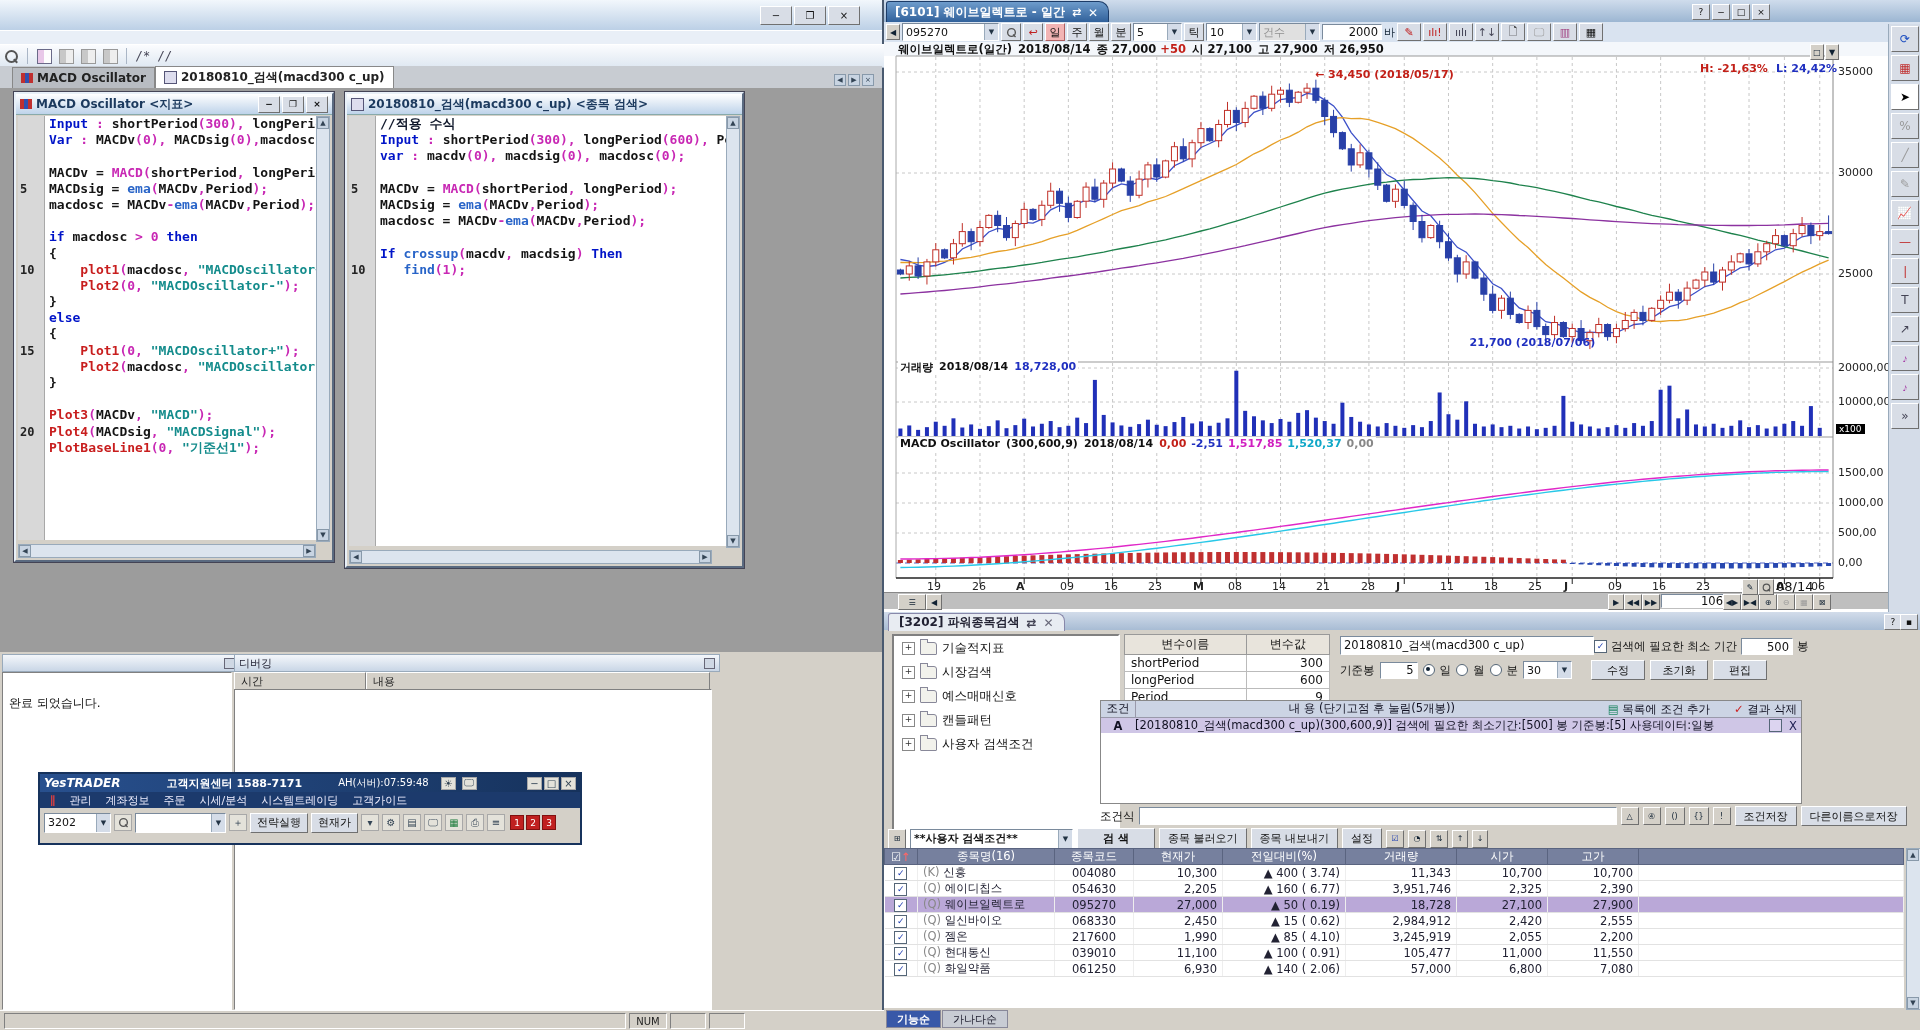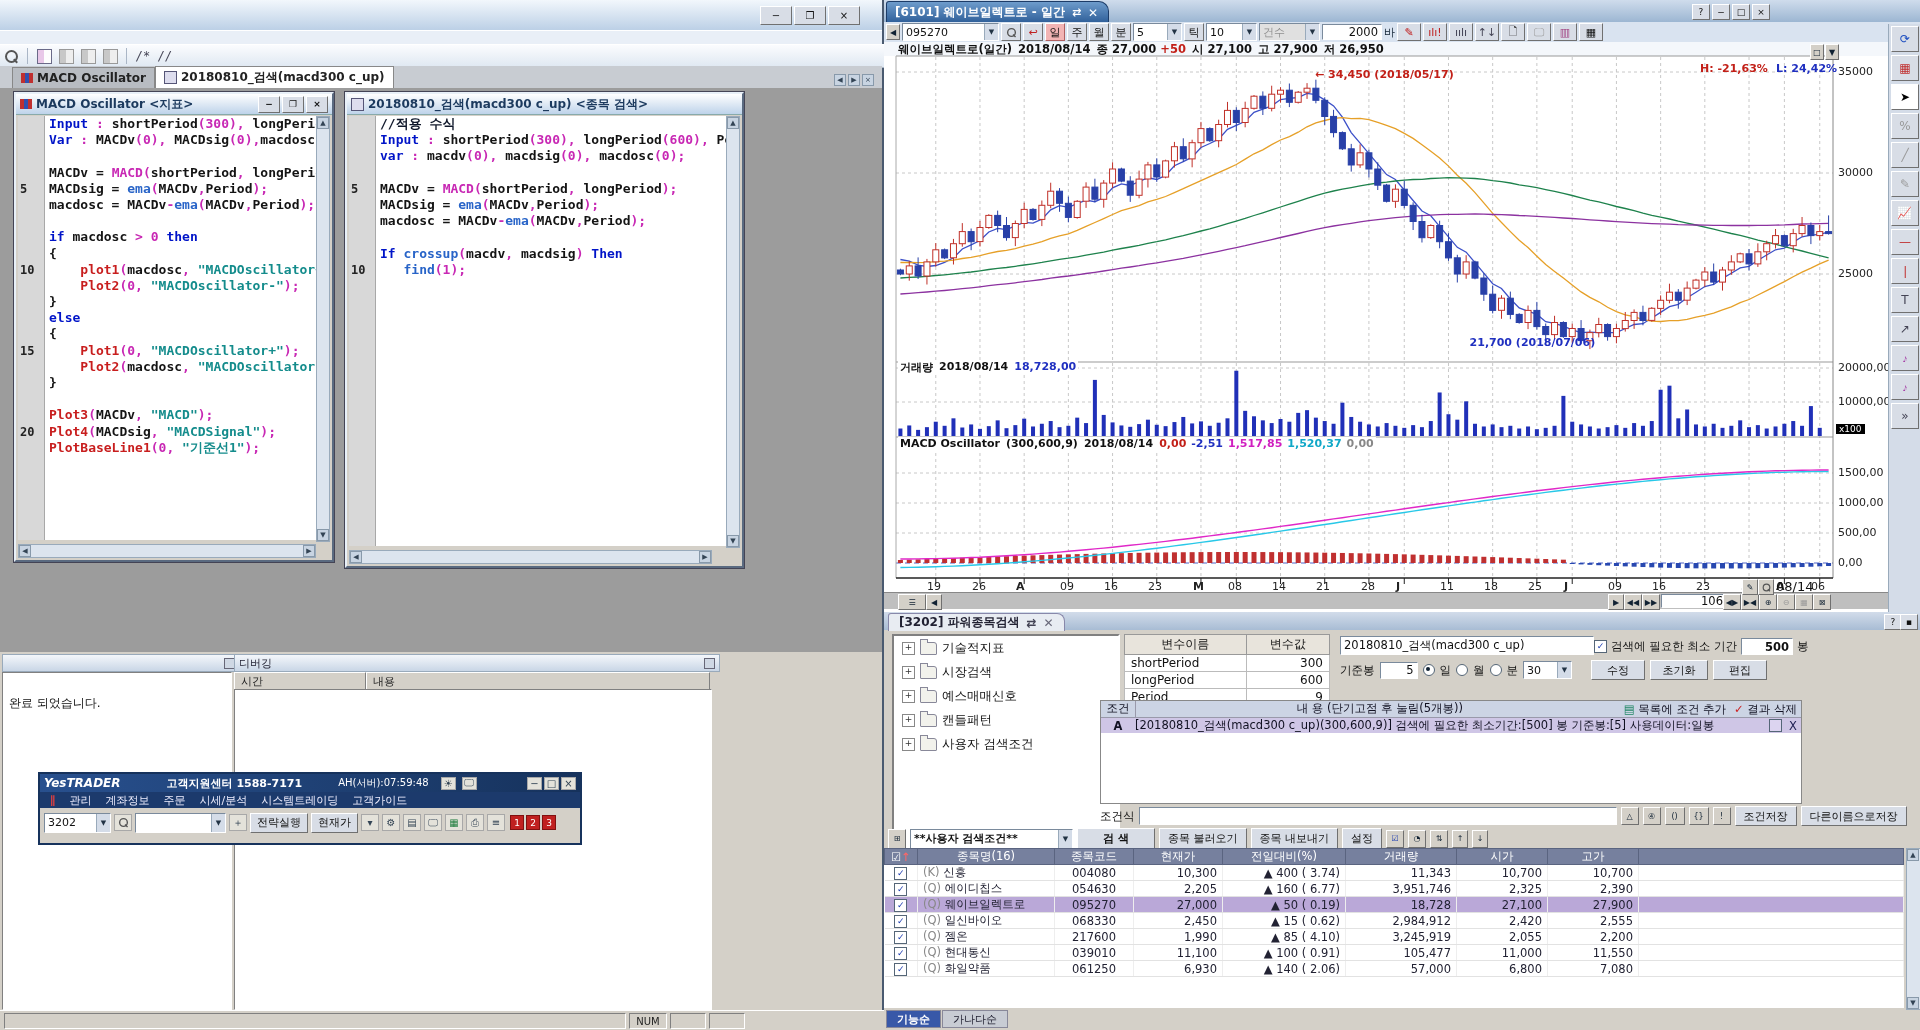--- a/index.html
+++ b/index.html
@@ -1072,21 +1072,21 @@
           <td style="width:108px;">Period</td>
           <td class="num" style="width:70px;">9</td>
         </tr>
       </tbody>
     </table>
 
   <div class="abs field" style="left:456px;top:24px;width:246px;height:17px;">20180810_검색(macd300 c_up)</div>
   <div class="abs" style="left:710px;top:26px;display:flex;align-items:center;gap:4px;font-size:11.5px;color:#111;">
     <span class="chk">✓</span>
     <span>검색에 필요한 최소 기간</span>
-    <span class="field" style="width:44px;height:15px;justify-content:flex-end;font-weight:bold;">500</span>
+    <span class="field" style="width:44px;height:15px;justify-content:flex-end;">500</span>
     <span>봉</span>
   </div>
   <div class="abs" style="left:456px;top:48px;display:flex;align-items:center;gap:5px;font-size:11.5px;color:#111;">
     <span>기준봉</span>
     <span class="field" style="width:30px;height:15px;justify-content:flex-end;">5</span>
     <span class="radio on"></span>
       <span>일</span>
     <span class="radio"></span>
       <span>월</span>
     <span class="radio"></span>
@@ -1097,21 +1097,21 @@
       </span>
     <span class="btn3d" style="width:52px;height:18px;margin-left:14px;">수정</span>
     <span class="btn3d" style="width:56px;height:18px;">초기화</span>
     <span class="btn3d" style="width:52px;height:18px;">편집</span>
   </div>
 
   <div class="abs" style="left:216px;top:88px;width:700px;height:102px;background:#fff;border:1px solid #888;">
     <div style="display:flex;background:#ccd4e4;border-bottom:1px solid #99a;height:16px;font-size:11.5px;color:#112;">
       <div style="width:34px;border-right:1px solid #99a;text-align:center;">조건</div>
       <div style="flex:1;text-align:center;">내    용 (단기고점 후 눌림(5개봉))</div>
-      <div style="display:flex;gap:8px;padding-right:4px;align-items:center;">
+      <div style="display:flex;gap:24px;padding-right:4px;align-items:center;">
         <span><span style="color:#286;">▤</span> <span>목록에 조건 추가</span></span>
         <span><span style="color:#c22;">✓</span> <span>결과 삭제</span></span>
       </div>
     </div>
     <div style="display:flex;background:#cfc6e6;height:15px;font-size:11.5px;color:#112;align-items:center;">
       <div style="width:34px;text-align:center;font-weight:bold;">A</div>
       <div style="flex:1;" class="ellip">[20180810_검색(macd300 c_up)(300,600,9)] 검색에 필요한 최소기간:[500] 봉 기준봉:[5] 사용데이터:일봉</div>
       <span class="chk" style="margin-right:3px;background:#dcd4f0;"></span>
       <span style="width:16px;text-align:center;color:#225;">X</span>
     </div>

